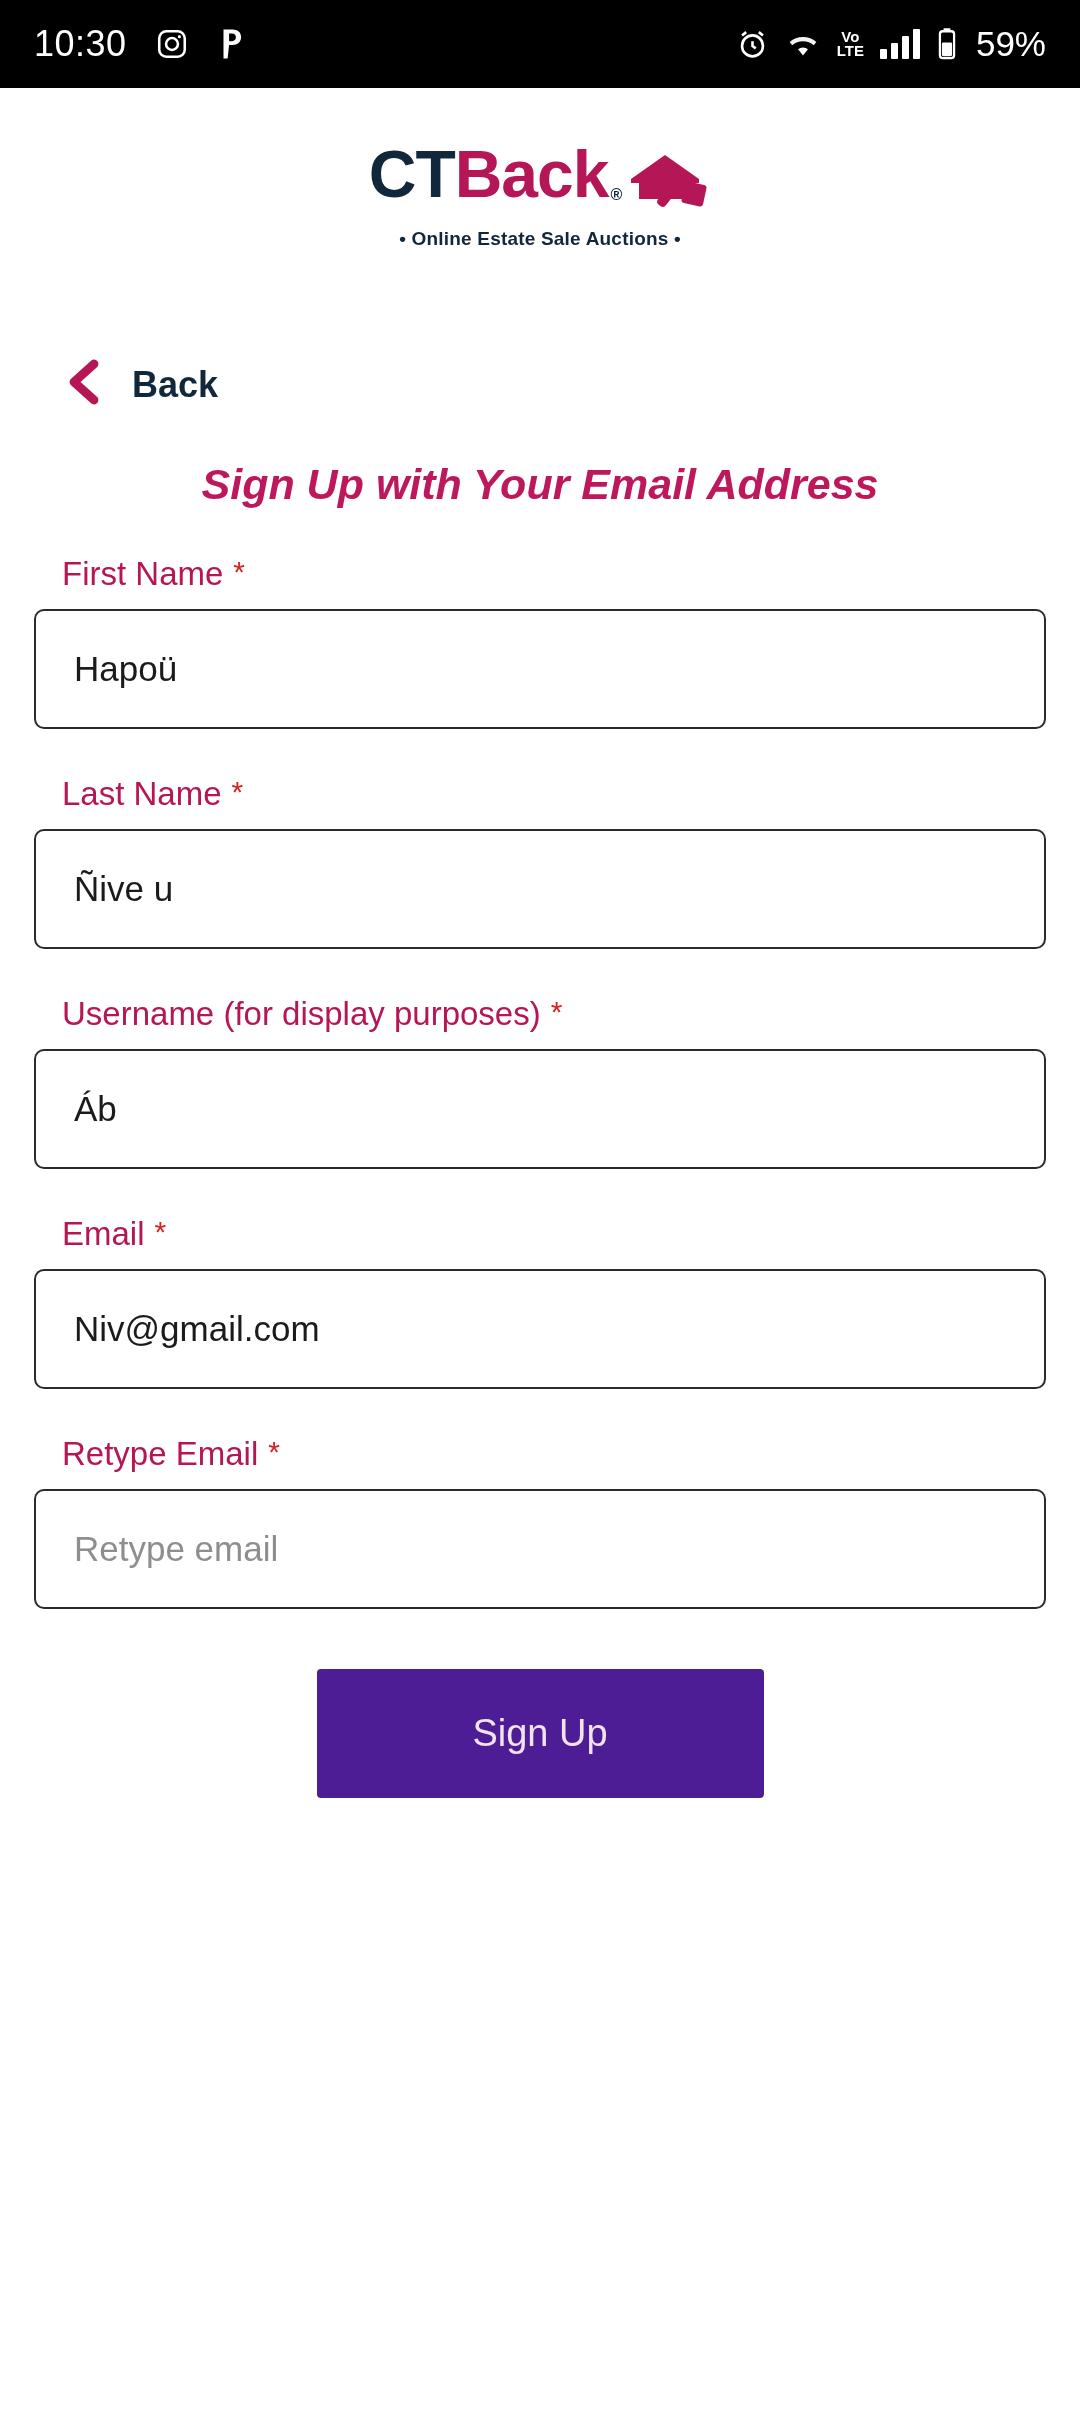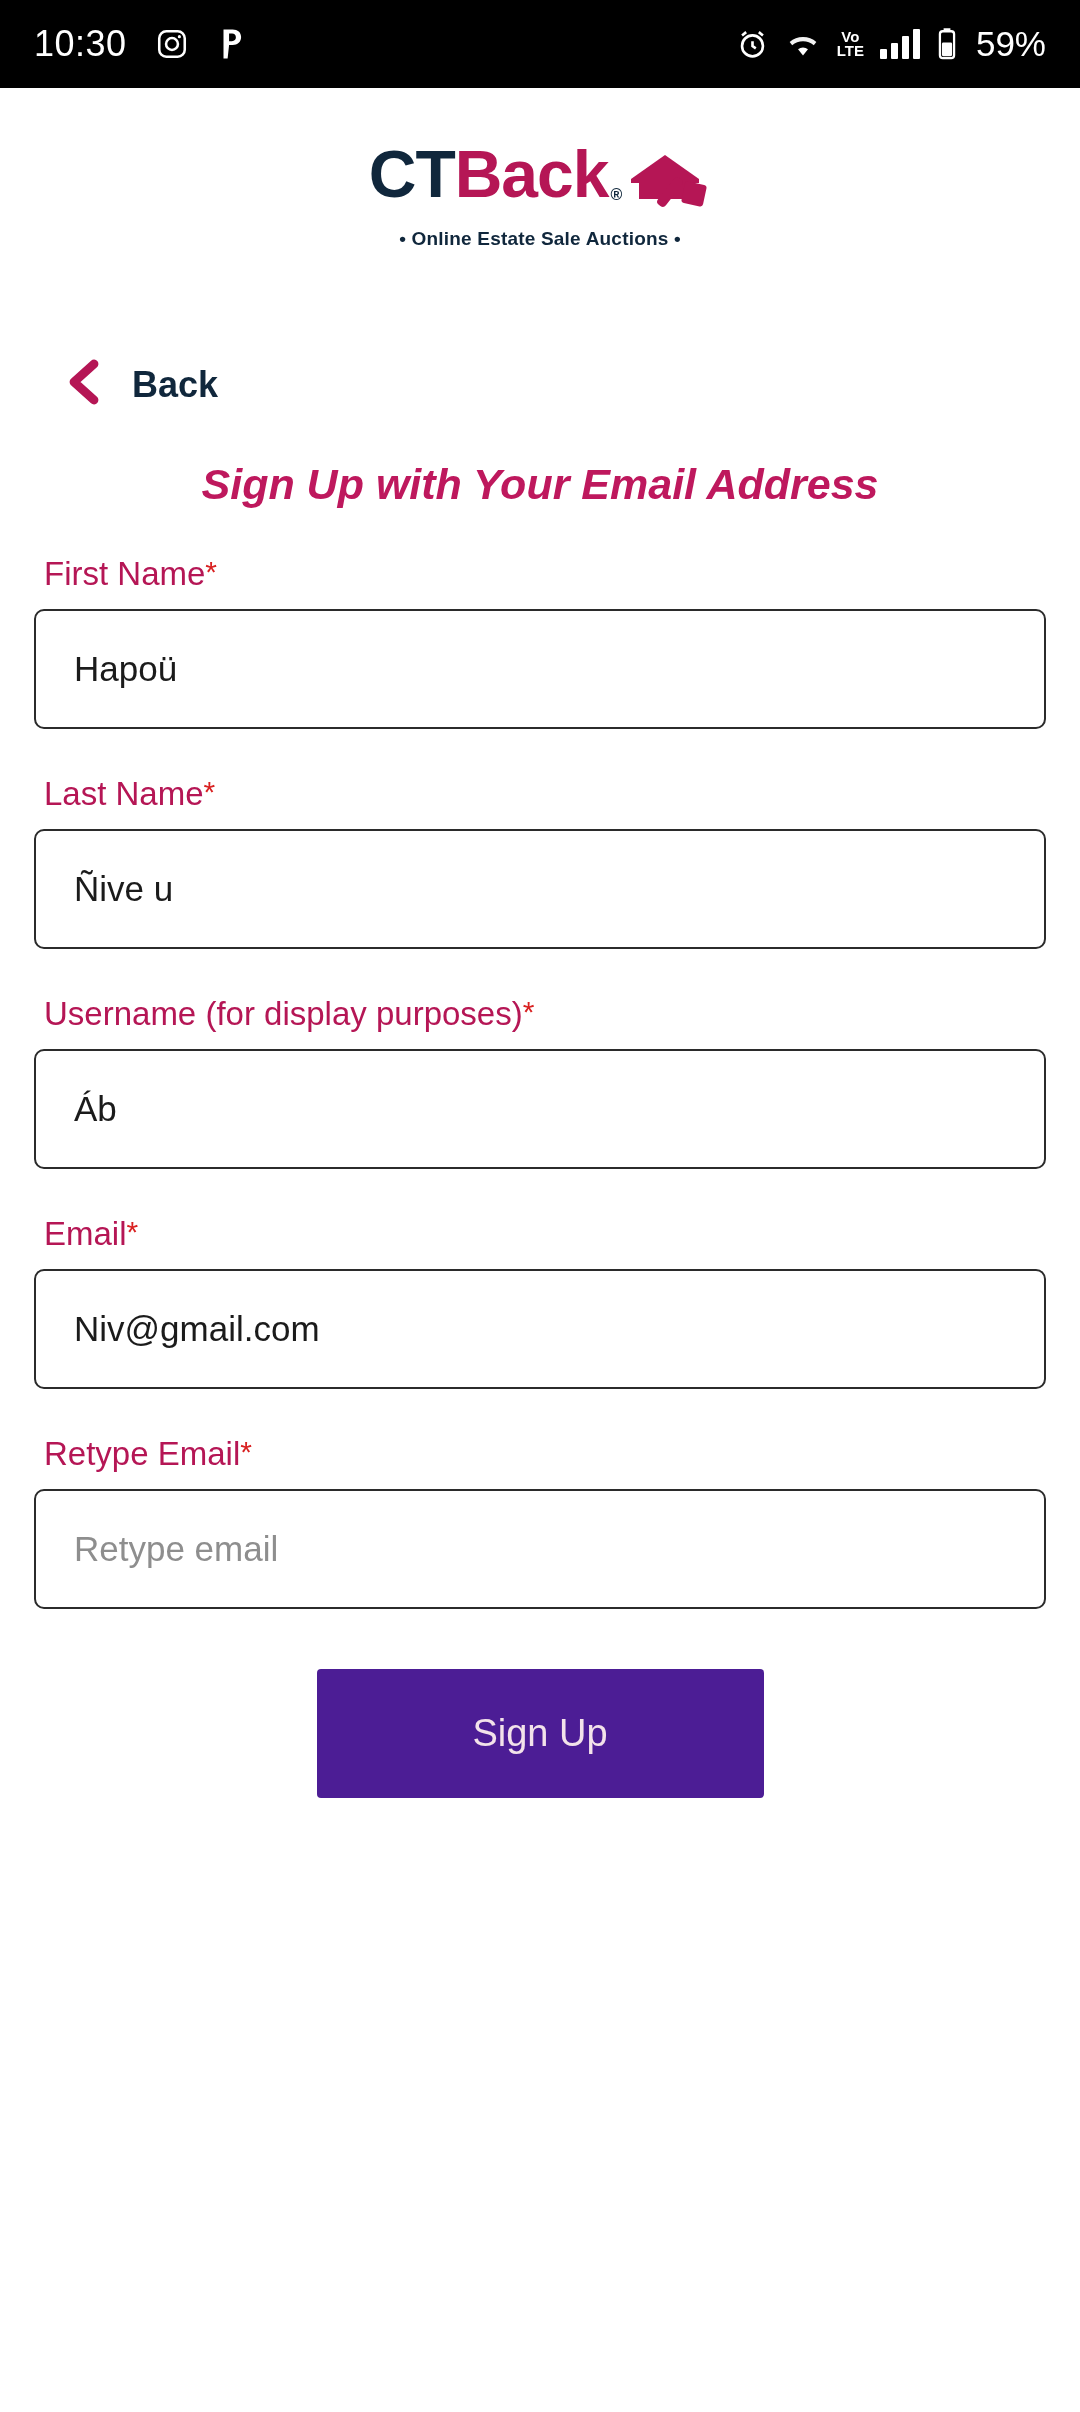--- a/index.html
+++ b/index.html
@@ -120,24 +120,25 @@
     color: #be185d;
     font-style: italic;
   }
 
   
   .field { margin-top: 46px; }
   .field:first-of-type { margin-top: 44px; }
   .field-label {
     font-size: 33px;
     color: #b51655;
-    margin-left: 10px;
+    margin-left: 28px;
     margin-bottom: 16px;
     display: flex;
     align-items: flex-start;
+    gap: 10px;
   }
   .req { color: #d92121; font-size: 30px; line-height: 1; position: relative; top: 2px; }
   .field-input {
     width: 100%;
     height: 120px;
     border: 2px solid #2b2b2b;
     border-radius: 10px;
     background: #ffffff;
     font-family: "Liberation Sans", sans-serif;
     font-size: 35px;

